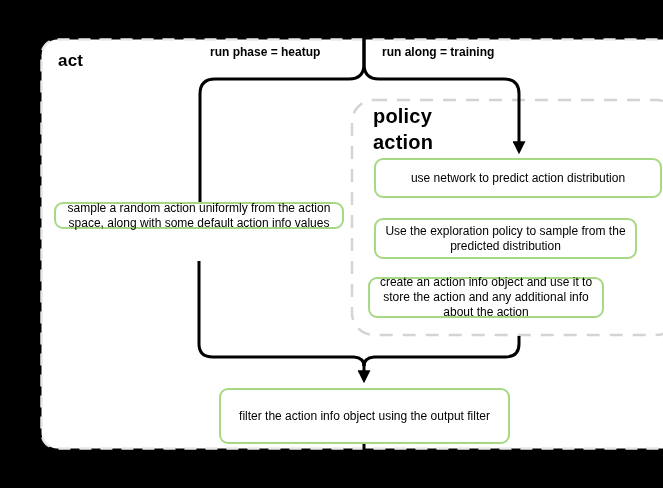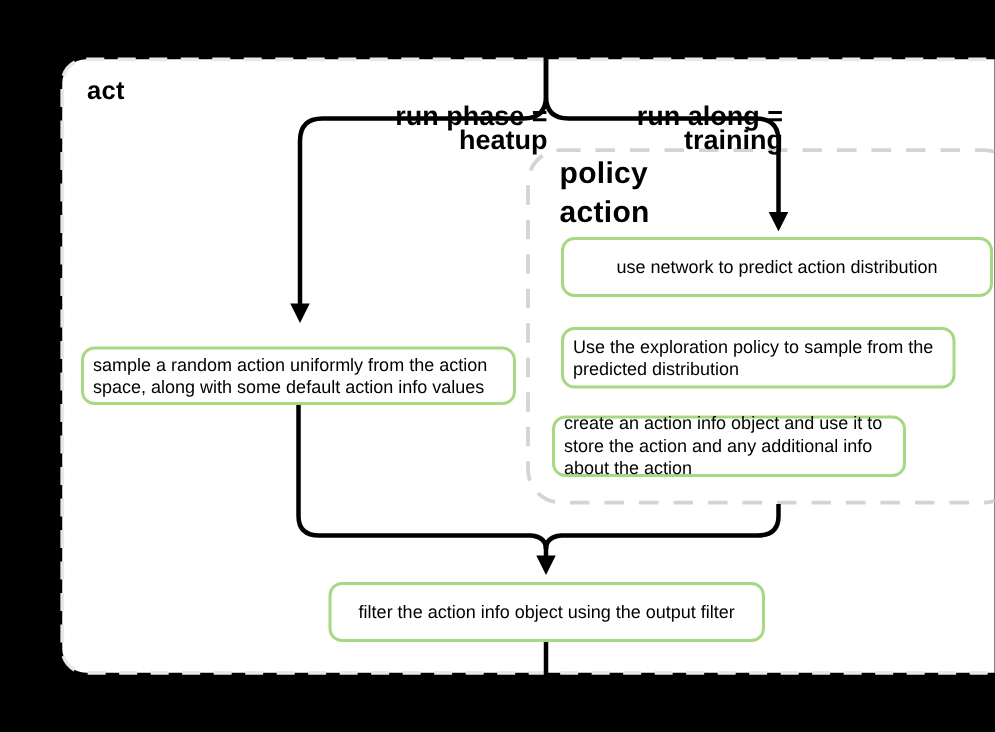--- a/index.html
+++ b/index.html
@@ -24,40 +24,40 @@
   .arrow-head{fill:var(--line-color);stroke:none;}
   .diagram-title{
     position:absolute;left:26px;top:51px;
     font-size:17px;font-weight:bold;letter-spacing:0.2px;
   }
   .group-title{
     position:absolute;left:341px;top:103px;width:120px;
     font-size:20px;font-weight:bold;line-height:26px;letter-spacing:0.2px;
   }
   .edge-label{
-    position:absolute;top:69px;height:16px;
-    font-size:18px;font-weight:bold;text-align:right;line-height:16px;
+    position:absolute;top:44px;height:16px;
+    font-size:12px;font-weight:bold;text-align:left;line-height:16px;
   }
   .edge-label.heatup{left:178px;width:155px;}
   .edge-label.training{left:350px;width:140px;}
   .node{
     position:absolute;
     background:var(--node-fill);
     border:2.5px solid var(--node-border);
     border-radius:9px;
     display:flex;align-items:center;justify-content:center;
-    text-align:left;
+    text-align:center;
     font-size:12px;line-height:15px;
     padding:2px 6px;
   }
-  .node.sample{left:22px;top:231px;width:290px;height:39px;}
+  .node.sample{left:22px;top:202px;width:290px;height:27px;}
   .node.net{left:342px;top:158px;width:288px;height:40px;}
   .node.explore{left:342px;top:218px;width:263px;height:41px;}
   .node.createinfo{left:336px;top:277px;width:236px;height:41px;}
-  .node.filter{left:187px;top:388px;width:291px;height:40px;}
+  .node.filter{left:187px;top:388px;width:291px;height:56px;}
 </style>
 </head>
 <body>
 
 <div class="stage">
 
   <svg class="layer" viewBox="0 0 663 488" aria-hidden="true">
     <defs>
       <marker id="arrow" viewBox="0 0 10 10" refX="7.5" refY="5" markerWidth="13" markerHeight="13" markerUnits="userSpaceOnUse" orient="auto">
         <path class="arrow-head" d="M0 0 L10 5 L0 10 z"></path>

